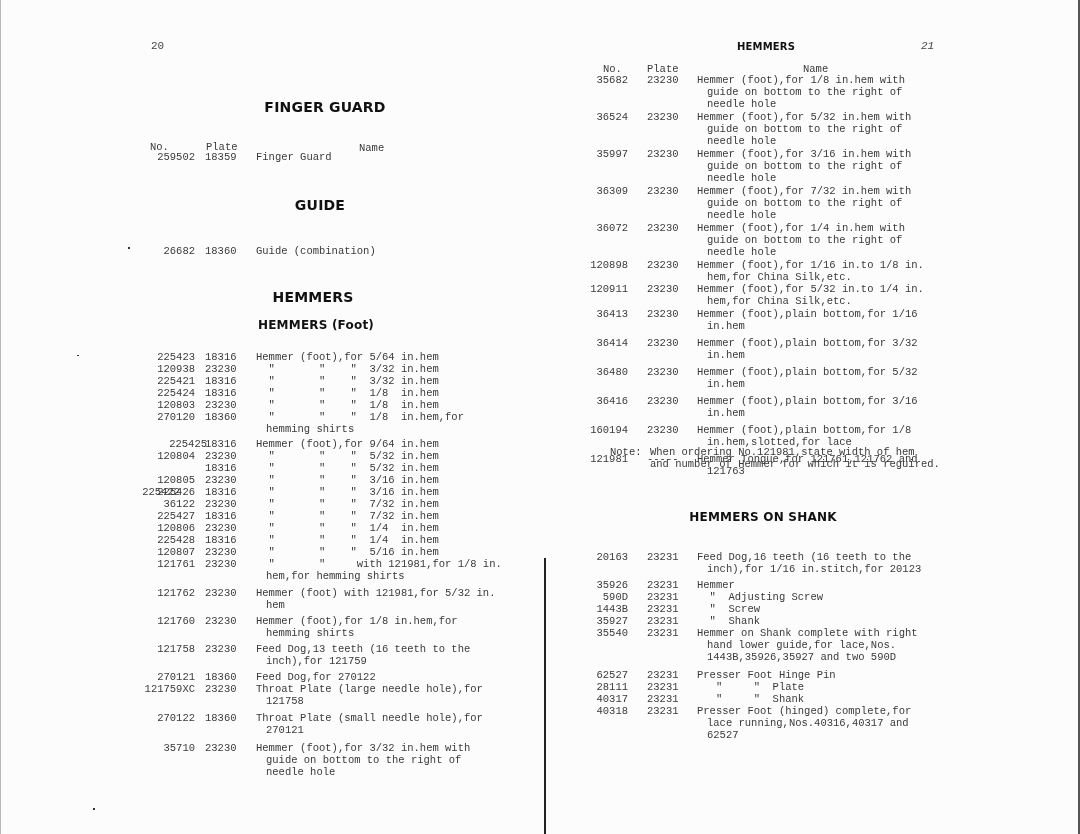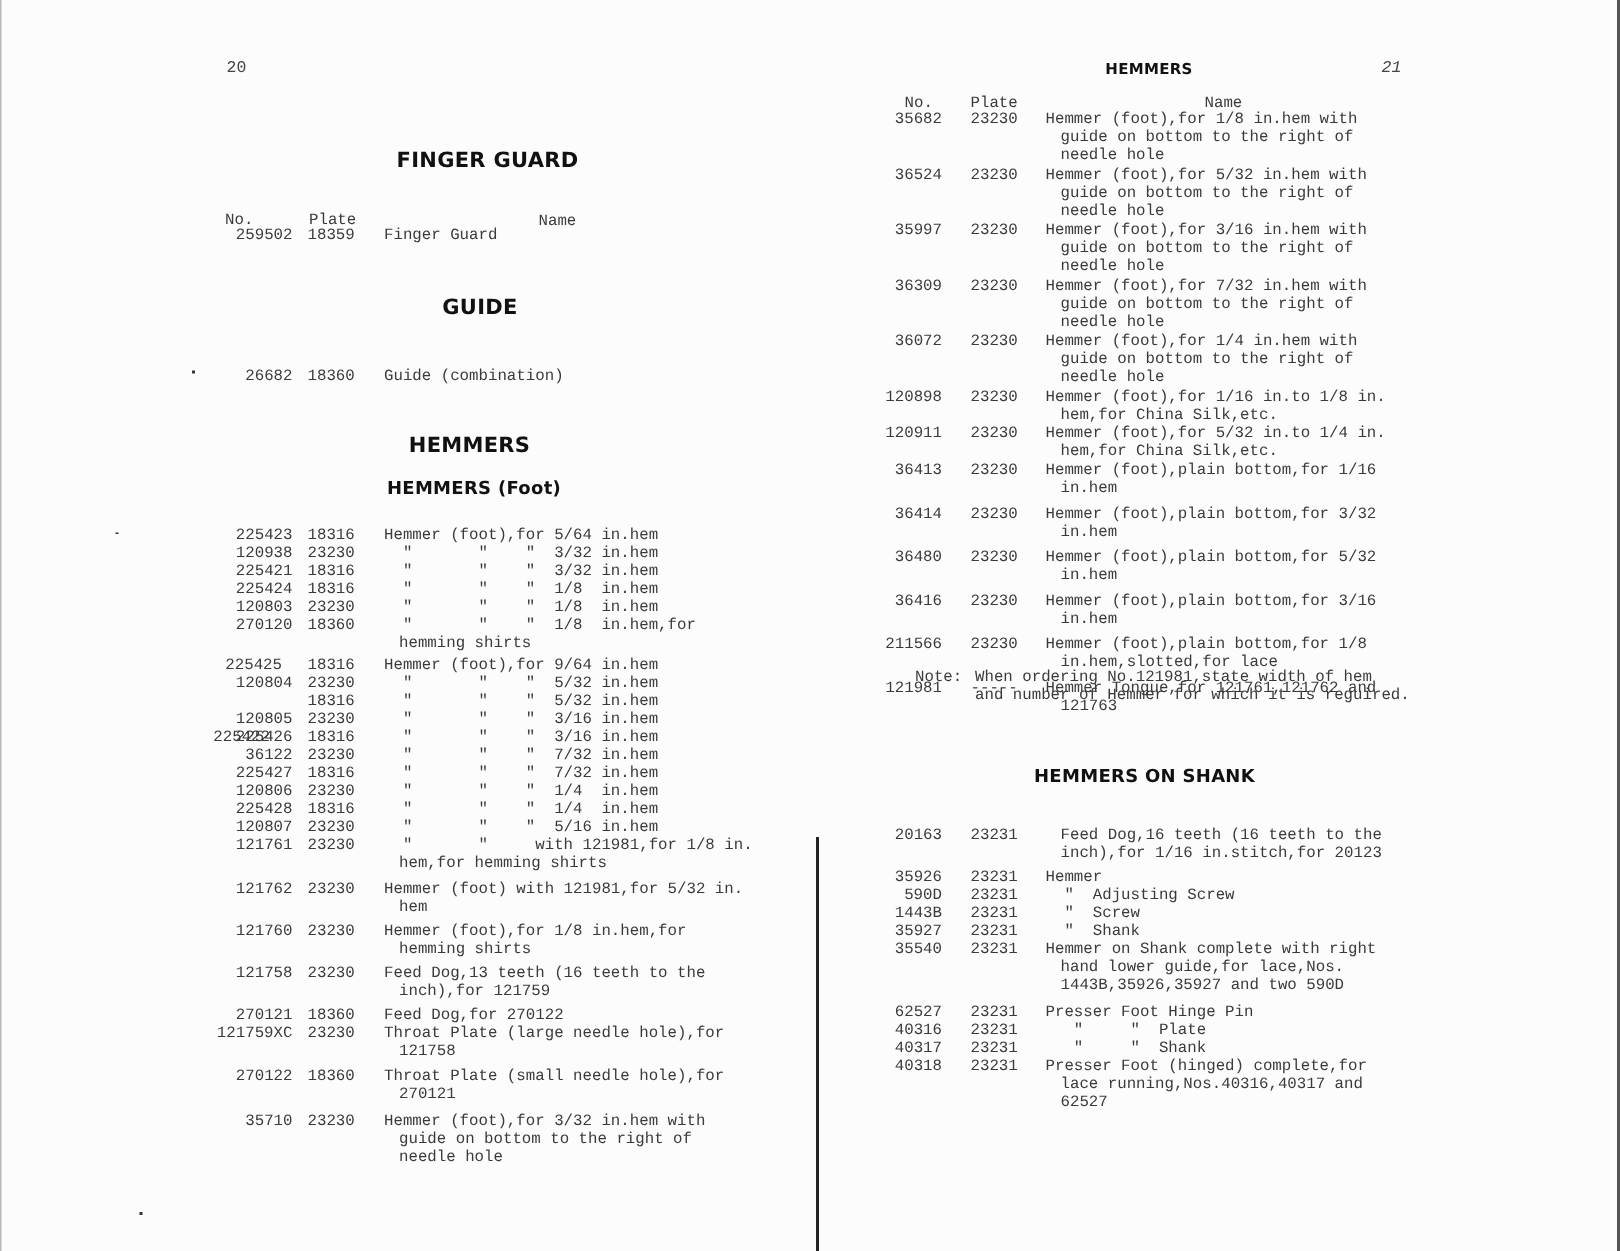--- a/index.html
+++ b/index.html
@@ -60,21 +60,21 @@
 
   <div class="heading h-lg" style="left:313px;top:289px;">HEMMERS</div>
   <div class="heading h-md" style="left:316px;top:318px;">HEMMERS (Foot)</div>
   <div id="hem-left-rows">
       <div class="row" style="left: 0px; top: 351px;"><span class="c-no" style="left: 140px; width: 55px;">225423</span><span class="c-plate" style="left: 205px;">18316</span><span class="c-name" style="left: 256px;"><span style="display: block;">Hemmer (foot),for 5/64 in.hem</span></span></div>
       <div class="row" style="left: 0px; top: 363px;"><span class="c-no" style="left: 140px; width: 55px;">120938</span><span class="c-plate" style="left: 205px;">23230</span><span class="c-name" style="left: 256px;"><span style="display: block;">  "       "    "  3/32 in.hem</span></span></div>
       <div class="row" style="left: 0px; top: 375px;"><span class="c-no" style="left: 140px; width: 55px;">225421</span><span class="c-plate" style="left: 205px;">18316</span><span class="c-name" style="left: 256px;"><span style="display: block;">  "       "    "  3/32 in.hem</span></span></div>
       <div class="row" style="left: 0px; top: 387px;"><span class="c-no" style="left: 140px; width: 55px;">225424</span><span class="c-plate" style="left: 205px;">18316</span><span class="c-name" style="left: 256px;"><span style="display: block;">  "       "    "  1/8  in.hem</span></span></div>
       <div class="row" style="left: 0px; top: 399px;"><span class="c-no" style="left: 140px; width: 55px;">120803</span><span class="c-plate" style="left: 205px;">23230</span><span class="c-name" style="left: 256px;"><span style="display: block;">  "       "    "  1/8  in.hem</span></span></div>
       <div class="row" style="left: 0px; top: 411px;"><span class="c-no" style="left: 140px; width: 55px;">270120</span><span class="c-plate" style="left: 205px;">18360</span><span class="c-name" style="left: 256px;"><span style="display: block;">  "       "    "  1/8  in.hem,for</span><span class="cont">hemming shirts</span></span></div>
-      <div class="row" style="left: 0px; top: 438px;"><span class="c-no" style="left: 133px; width: 55px; font-family: Liberation Mono, monospace;">225425</span><span class="c-plate" style="left: 205px;">18316</span><span class="c-name" style="left: 256px;"><span style="display: block;">Hemmer (foot),for 9/64 in.hem</span></span></div>
+      <div class="row" style="left: 0px; top: 438px;"><span class="c-no" style="left: 152px; width: 55px; font-family: Liberation Mono, monospace;">225425</span><span class="c-plate" style="left: 205px;">18316</span><span class="c-name" style="left: 256px;"><span style="display: block;">Hemmer (foot),for 9/64 in.hem</span></span></div>
       <div class="row" style="left: 0px; top: 450px;"><span class="c-no" style="left: 140px; width: 55px;">120804</span><span class="c-plate" style="left: 205px;">23230</span><span class="c-name" style="left: 256px;"><span style="display: block;">  "       "    "  5/32 in.hem</span></span></div>
       <div class="row" style="left: 0px; top: 462px;"><span class="c-no" style="left: 125px; width: 55px; margin-top: 24px;">225422</span><span class="c-plate" style="left: 205px;">18316</span><span class="c-name" style="left: 256px;"><span style="display: block;">  "       "    "  5/32 in.hem</span></span></div>
       <div class="row" style="left: 0px; top: 474px;"><span class="c-no" style="left: 140px; width: 55px;">120805</span><span class="c-plate" style="left: 205px;">23230</span><span class="c-name" style="left: 256px;"><span style="display: block;">  "       "    "  3/16 in.hem</span></span></div>
       <div class="row" style="left: 0px; top: 486px;"><span class="c-no" style="left: 140px; width: 55px;">225426</span><span class="c-plate" style="left: 205px;">18316</span><span class="c-name" style="left: 256px;"><span style="display: block;">  "       "    "  3/16 in.hem</span></span></div>
       <div class="row" style="left: 0px; top: 498px;"><span class="c-no" style="left: 140px; width: 55px;">36122</span><span class="c-plate" style="left: 205px;">23230</span><span class="c-name" style="left: 256px;"><span style="display: block;">  "       "    "  7/32 in.hem</span></span></div>
       <div class="row" style="left: 0px; top: 510px;"><span class="c-no" style="left: 140px; width: 55px;">225427</span><span class="c-plate" style="left: 205px;">18316</span><span class="c-name" style="left: 256px;"><span style="display: block;">  "       "    "  7/32 in.hem</span></span></div>
       <div class="row" style="left: 0px; top: 522px;"><span class="c-no" style="left: 140px; width: 55px;">120806</span><span class="c-plate" style="left: 205px;">23230</span><span class="c-name" style="left: 256px;"><span style="display: block;">  "       "    "  1/4  in.hem</span></span></div>
       <div class="row" style="left: 0px; top: 534px;"><span class="c-no" style="left: 140px; width: 55px;">225428</span><span class="c-plate" style="left: 205px;">18316</span><span class="c-name" style="left: 256px;"><span style="display: block;">  "       "    "  1/4  in.hem</span></span></div>
       <div class="row" style="left: 0px; top: 546px;"><span class="c-no" style="left: 140px; width: 55px;">120807</span><span class="c-plate" style="left: 205px;">23230</span><span class="c-name" style="left: 256px;"><span style="display: block;">  "       "    "  5/16 in.hem</span></span></div>
       <div class="row" style="left: 0px; top: 558px;"><span class="c-no" style="left: 140px; width: 55px;">121761</span><span class="c-plate" style="left: 205px;">23230</span><span class="c-name" style="left: 256px;"><span style="display: block;">  "       "     with 121981,for 1/8 in.</span><span class="cont">hem,for hemming shirts</span></span></div>
@@ -101,34 +101,34 @@
       <div class="row" style="left: 0px; top: 111px;"><span class="c-no" style="left: 583px; width: 45px;">36524</span><span class="c-plate" style="left: 647px;">23230</span><span class="c-name" style="left: 697px;"><span style="display: block;">Hemmer (foot),for 5/32 in.hem with</span><span class="cont">guide on bottom to the right of</span><span class="cont">needle hole</span></span></div>
       <div class="row" style="left: 0px; top: 148px;"><span class="c-no" style="left: 583px; width: 45px;">35997</span><span class="c-plate" style="left: 647px;">23230</span><span class="c-name" style="left: 697px;"><span style="display: block;">Hemmer (foot),for 3/16 in.hem with</span><span class="cont">guide on bottom to the right of</span><span class="cont">needle hole</span></span></div>
       <div class="row" style="left: 0px; top: 185px;"><span class="c-no" style="left: 583px; width: 45px; text-align: right;">36309</span><span class="c-plate" style="left: 647px;">23230</span><span class="c-name" style="left: 697px;"><span style="display: block;">Hemmer (foot),for 7/32 in.hem with</span><span class="cont">guide on bottom to the right of</span><span class="cont">needle hole</span></span></div>
       <div class="row" style="left: 0px; top: 222px;"><span class="c-no" style="left: 583px; width: 45px;">36072</span><span class="c-plate" style="left: 647px;">23230</span><span class="c-name" style="left: 697px;"><span style="display: block;">Hemmer (foot),for 1/4 in.hem with</span><span class="cont">guide on bottom to the right of</span><span class="cont">needle hole</span></span></div>
       <div class="row" style="left: 0px; top: 259px;"><span class="c-no" style="left: 583px; width: 45px;">120898</span><span class="c-plate" style="left: 647px;">23230</span><span class="c-name" style="left: 697px;"><span style="display: block;">Hemmer (foot),for 1/16 in.to 1/8 in.</span><span class="cont">hem,for China Silk,etc.</span></span></div>
       <div class="row" style="left: 0px; top: 283px;"><span class="c-no" style="left: 583px; width: 45px;">120911</span><span class="c-plate" style="left: 647px;">23230</span><span class="c-name" style="left: 697px;"><span style="display: block;">Hemmer (foot),for 5/32 in.to 1/4 in.</span><span class="cont">hem,for China Silk,etc.</span></span></div>
       <div class="row" style="left: 0px; top: 308px;"><span class="c-no" style="left: 583px; width: 45px;">36413</span><span class="c-plate" style="left: 647px;">23230</span><span class="c-name" style="left: 697px;"><span style="display: block;">Hemmer (foot),plain bottom,for 1/16</span><span class="cont">in.hem</span></span></div>
       <div class="row" style="left: 0px; top: 337px;"><span class="c-no" style="left: 583px; width: 45px;">36414</span><span class="c-plate" style="left: 647px;">23230</span><span class="c-name" style="left: 697px;"><span style="display: block;">Hemmer (foot),plain bottom,for 3/32</span><span class="cont">in.hem</span></span></div>
       <div class="row" style="left: 0px; top: 366px;"><span class="c-no" style="left: 583px; width: 45px;">36480</span><span class="c-plate" style="left: 647px;">23230</span><span class="c-name" style="left: 697px;"><span style="display: block;">Hemmer (foot),plain bottom,for 5/32</span><span class="cont">in.hem</span></span></div>
       <div class="row" style="left: 0px; top: 395px;"><span class="c-no" style="left: 583px; width: 45px;">36416</span><span class="c-plate" style="left: 647px;">23230</span><span class="c-name" style="left: 697px;"><span style="display: block;">Hemmer (foot),plain bottom,for 3/16</span><span class="cont">in.hem</span></span></div>
-      <div class="row" style="left: 0px; top: 424px;"><span class="c-no" style="left: 583px; width: 45px;">211566</span><span class="c-plate" style="left: 647px;">23230</span><span class="c-name" style="left: 697px;"><span style="display: block;">Hemmer (foot),plain bottom,for 1/8</span><span class="cont">in.hem,slotted,for lace</span></span></div>
+      <div class="row" style="left: 0px; top: 424px;"><span class="c-no" style="left: 583px; width: 45px;">160194</span><span class="c-plate" style="left: 647px;">23230</span><span class="c-name" style="left: 697px;"><span style="display: block;">Hemmer (foot),plain bottom,for 1/8</span><span class="cont">in.hem,slotted,for lace</span></span></div>
       <div class="row" style="left: 0px; top: 453px;"><span class="c-no" style="left: 583px; width: 45px;">121981</span><span class="c-plate" style="left: 647px;">-----</span><span class="c-name" style="left: 697px;"><span style="display: block;">Hemmer Tongue,for 121761,121762 and</span><span class="cont">121763</span></span></div>
     </div>
 
   <div class="row" style="left:610px;top:446px;">Note:</div>
   <div class="row" style="left:650px;top:446px;">When ordering No.121981,state width of hem</div>
   <div class="row" style="left:650px;top:458px;">and number of Hemmer for which it is reguired.</div>
 
   <div class="heading h-md" style="left:763px;top:510px;">HEMMERS ON SHANK</div>
   <div id="shank-rows">
-      <div class="row" style="left: 0px; top: 551px;"><span class="c-no" style="left: 583px; width: 45px;">20163</span><span class="c-plate" style="left: 647px;">23231</span><span class="c-name" style="left: 697px;"><span style="display: block; text-align: right;">Feed Dog,16 teeth (16 teeth to the</span><span class="cont">inch),for 1/16 in.stitch,for 20123</span></span></div>
+      <div class="row" style="left: 0px; top: 551px;"><span class="c-no" style="left: 583px; width: 45px;">20163</span><span class="c-plate" style="left: 647px;">23231</span><span class="c-name" style="left: 697px;"><span style="display: block;">Feed Dog,16 teeth (16 teeth to the</span><span class="cont">inch),for 1/16 in.stitch,for 20123</span></span></div>
       <div class="row" style="left: 0px; top: 579px;"><span class="c-no" style="left: 583px; width: 45px;">35926</span><span class="c-plate" style="left: 647px;">23231</span><span class="c-name" style="left: 697px;"><span style="display: block;">Hemmer</span></span></div>
       <div class="row" style="left: 0px; top: 591px;"><span class="c-no" style="left: 583px; width: 45px;">590D</span><span class="c-plate" style="left: 647px;">23231</span><span class="c-name" style="left: 697px;"><span style="display: block;">  "  Adjusting Screw</span></span></div>
       <div class="row" style="left: 0px; top: 603px;"><span class="c-no" style="left: 583px; width: 45px;">1443B</span><span class="c-plate" style="left: 647px;">23231</span><span class="c-name" style="left: 697px;"><span style="display: block;">  "  Screw</span></span></div>
       <div class="row" style="left: 0px; top: 615px;"><span class="c-no" style="left: 583px; width: 45px;">35927</span><span class="c-plate" style="left: 647px;">23231</span><span class="c-name" style="left: 697px;"><span style="display: block;">  "  Shank</span></span></div>
       <div class="row" style="left: 0px; top: 627px;"><span class="c-no" style="left: 583px; width: 45px;">35540</span><span class="c-plate" style="left: 647px;">23231</span><span class="c-name" style="left: 697px;"><span style="display: block;">Hemmer on Shank complete with right</span><span class="cont">hand lower guide,for lace,Nos.</span><span class="cont">1443B,35926,35927 and two 590D</span></span></div>
       <div class="row" style="left: 0px; top: 669px;"><span class="c-no" style="left: 583px; width: 45px;">62527</span><span class="c-plate" style="left: 647px;">23231</span><span class="c-name" style="left: 697px;"><span style="display: block;">Presser Foot Hinge Pin</span></span></div>
-      <div class="row" style="left: 0px; top: 681px;"><span class="c-no" style="left: 583px; width: 45px;">40316</span><span class="c-plate" style="left: 647px;">23231</span><span class="c-name" style="left: 697px;"><span style="display: block;">   "     "  Plate</span></span></div>
+      <div class="row" style="left: 0px; top: 681px;"><span class="c-no" style="left: 583px; width: 45px;">28111</span><span class="c-plate" style="left: 647px;">23231</span><span class="c-name" style="left: 697px;"><span style="display: block;">   "     "  Plate</span></span></div>
       <div class="row" style="left: 0px; top: 693px;"><span class="c-no" style="left: 583px; width: 45px;">40317</span><span class="c-plate" style="left: 647px;">23231</span><span class="c-name" style="left: 697px;"><span style="display: block;">   "     "  Shank</span></span></div>
       <div class="row" style="left: 0px; top: 705px;"><span class="c-no" style="left: 583px; width: 45px;">40318</span><span class="c-plate" style="left: 647px;">23231</span><span class="c-name" style="left: 697px;"><span style="display: block;">Presser Foot (hinged) complete,for</span><span class="cont">lace running,Nos.40316,40317 and</span><span class="cont">62527</span></span></div>
     </div>
 </div>
 
 </body></html>

